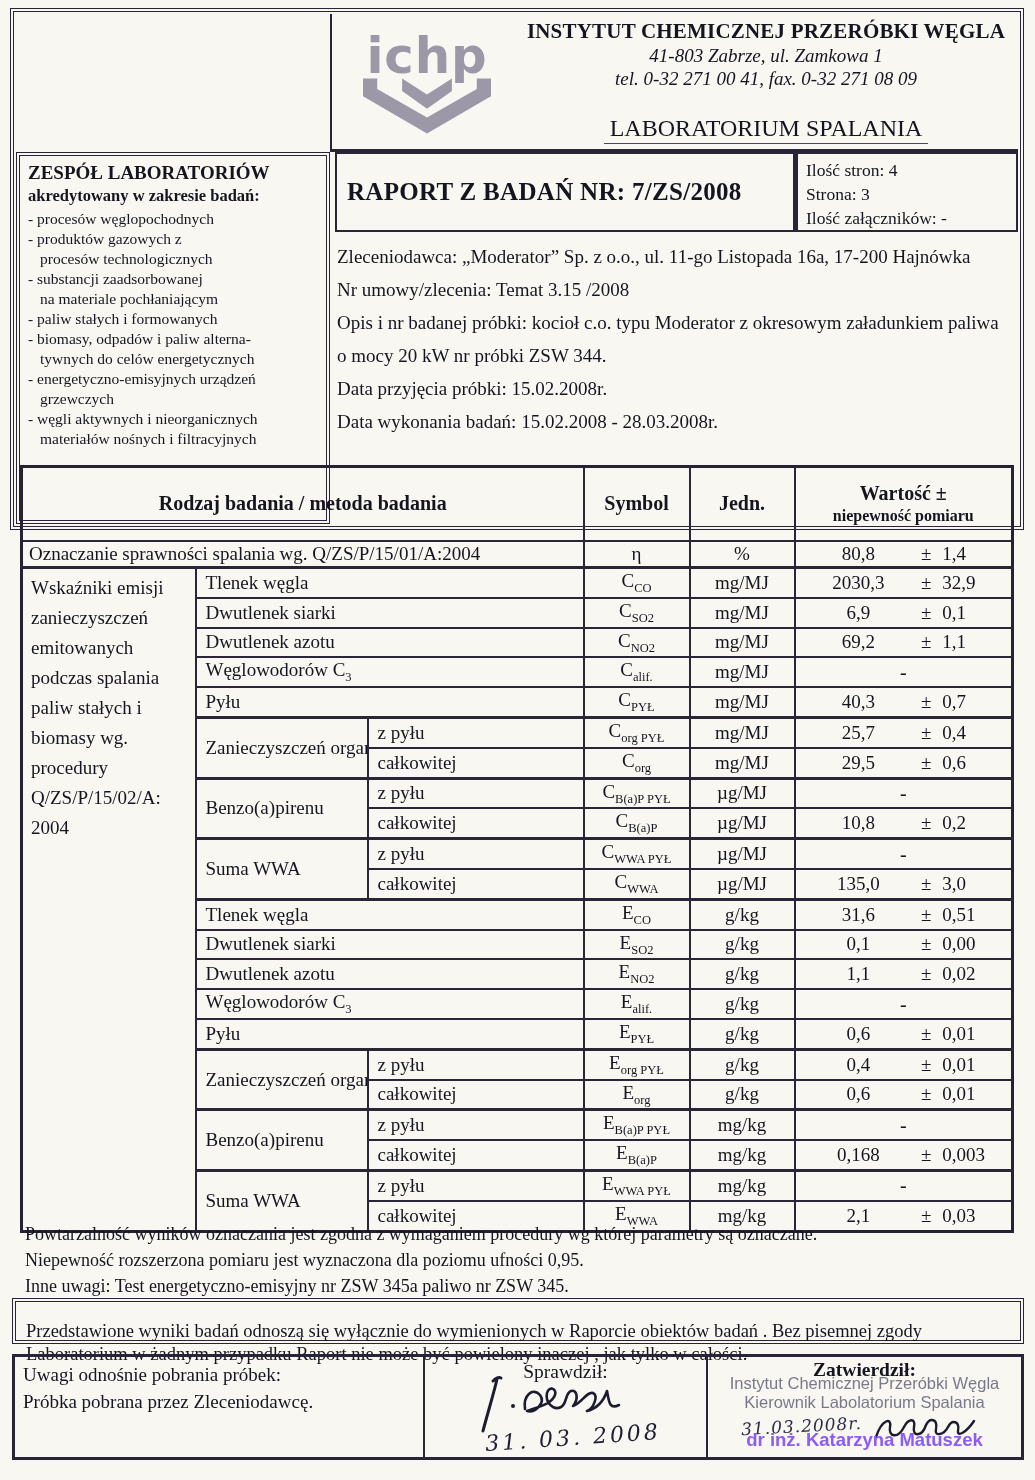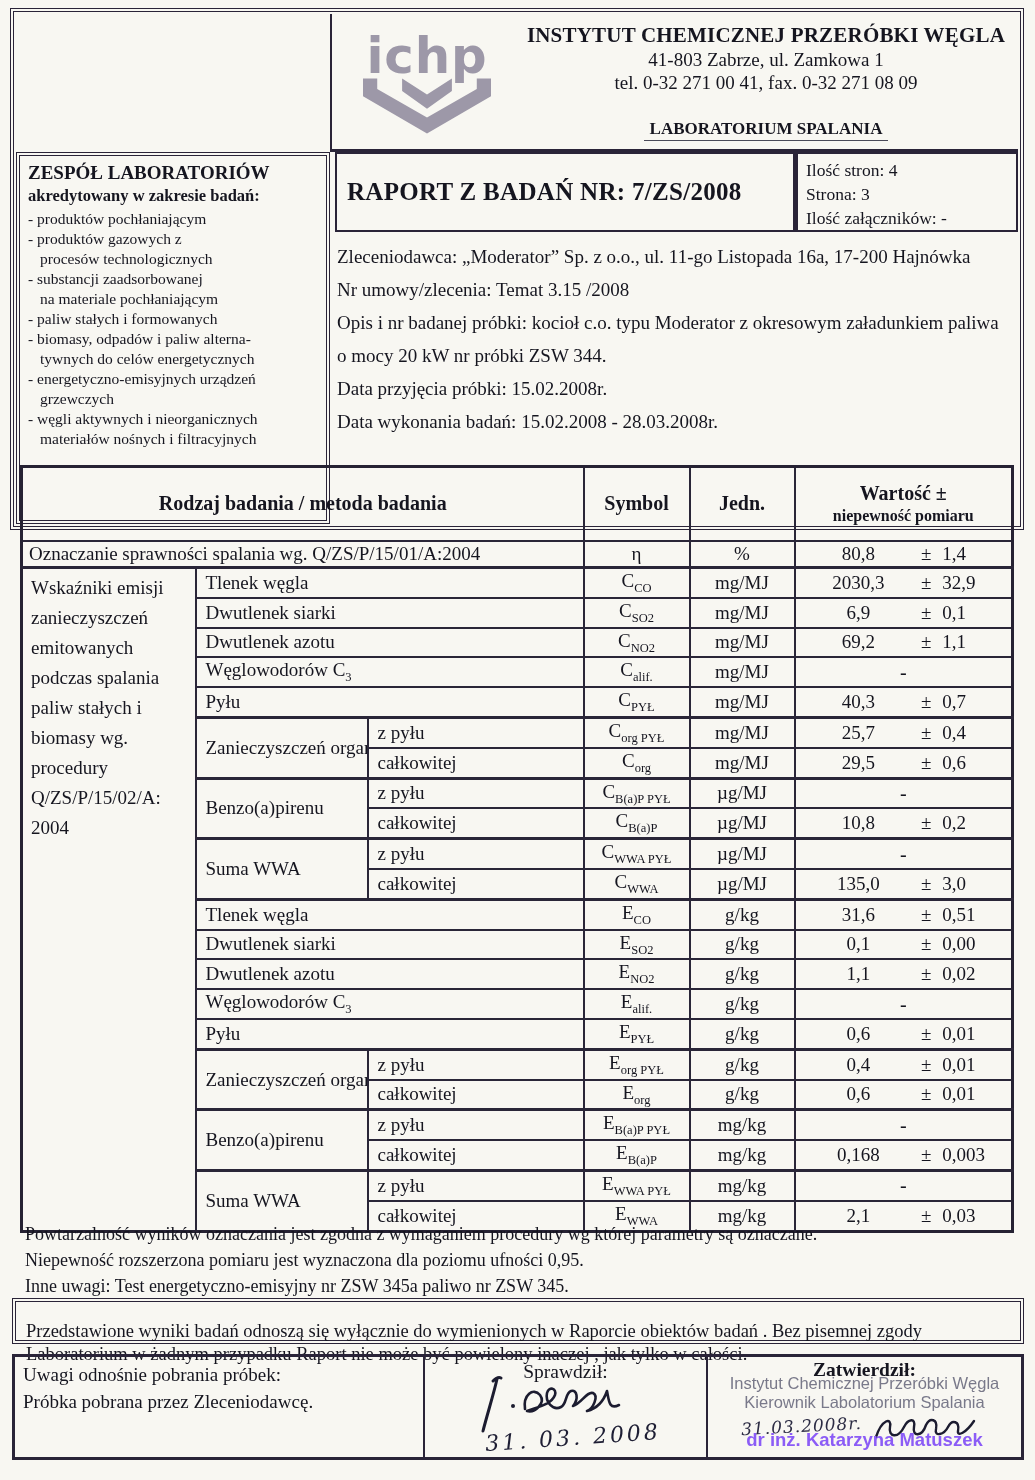--- a/index.html
+++ b/index.html
@@ -16,22 +16,22 @@
     border:4px double #2a2438; box-sizing:border-box;
   }
   .institute-box{
     position:absolute; left:316px; top:2px; right:2px; height:138px;
     border-bottom:3px solid #2a2438; border-left:2px solid #2a2438;
     box-sizing:border-box; display:flex; align-items:center;
   }
   .logo-wrap{width:190px; display:flex; justify-content:center; align-items:center;}
   .inst-text{flex:1; text-align:center; padding-right:8px;}
   .inst-name{font-weight:bold; font-size:21px; letter-spacing:.2px;}
-  .inst-addr,.inst-phone{font-size:19px; margin-top:1px;}
-  .inst-lab{font-weight:bold; font-size:17px; margin-top:25px; display:inline-block;
+  .inst-addr,.inst-phone{font-size:19px; margin-top:1px;font-style:italic;}
+  .inst-lab{font-weight:normal; font-size:24px; margin-top:25px; display:inline-block;
     border-bottom:1.5px solid #4a4a58; padding:0 6px 1px 6px;}
   .accred-box{
     position:absolute; left:2px; top:140px; width:314px; bottom:2px;
     border:4px double #2a2438; box-sizing:border-box; padding:6px 8px;
   }
   .accred-title{font-weight:bold; font-size:19px;}
   .accred-sub{font-weight:bold; font-size:16.5px; margin:2px 0 3px 0;}
   .acc-line{font-size:15.5px; line-height:20px; white-space:nowrap;}
   .acc-line.indent{padding-left:12px;}
   .report-box{
@@ -128,21 +128,21 @@
         <div class="inst-name">INSTYTUT CHEMICZNEJ PRZERÓBKI WĘGLA</div>
         <div class="inst-addr">41-803 Zabrze, ul. Zamkowa 1</div>
         <div class="inst-phone">tel. 0-32 271 00 41, fax. 0-32 271 08 09</div>
         <div><span class="inst-lab">LABORATORIUM SPALANIA</span></div>
       </div>
     </div>
 
     <div class="accred-box">
       <div class="accred-title">ZESPÓŁ LABORATORIÓW</div>
       <div class="accred-sub">akredytowany w zakresie badań:</div>
-      <div class="acc-line">- produktów  pochłaniającym</div>
+      <div class="acc-line">- procesów  węglopochodnych</div>
       <div class="acc-line">- produktów gazowych z</div>
       <div class="acc-line indent">procesów technologicznych</div>
       <div class="acc-line">- substancji zaadsorbowanej</div>
       <div class="acc-line indent">na materiale pochłaniającym</div>
       <div class="acc-line">- paliw stałych i formowanych</div>
       <div class="acc-line">- biomasy, odpadów i paliw alterna-</div>
       <div class="acc-line indent">tywnych do celów energetycznych</div>
       <div class="acc-line">- energetyczno-emisyjnych urządzeń</div>
       <div class="acc-line indent">grzewczych</div>
       <div class="acc-line">- węgli aktywnych i nieorganicznych</div>

